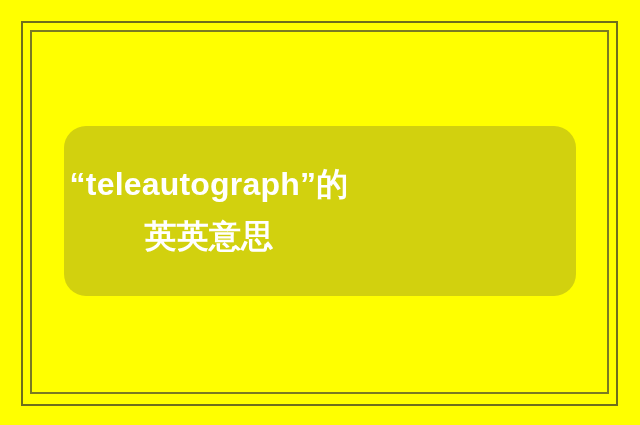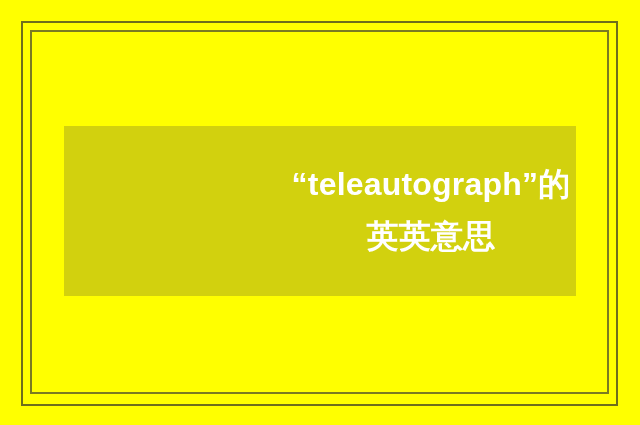--- a/index.html
+++ b/index.html
@@ -48,22 +48,23 @@
   
   .banner {
     position: absolute;
     left: 64px;
     top: 126px;
     width: 512px;
     height: 170px;
     background: #D2D10E;
     display: flex;
     align-items: center;
-    justify-content: flex-end;
+    justify-content: flex-start;
     box-sizing: border-box;
+    border-radius: 22px;
   }
 
   .headline {
     color: #FFFFFF;
     font-size: 32px;
     font-weight: bold;
     line-height: 1.62;
     letter-spacing: 0.2px;
     text-align: center;
     width: 290px;

